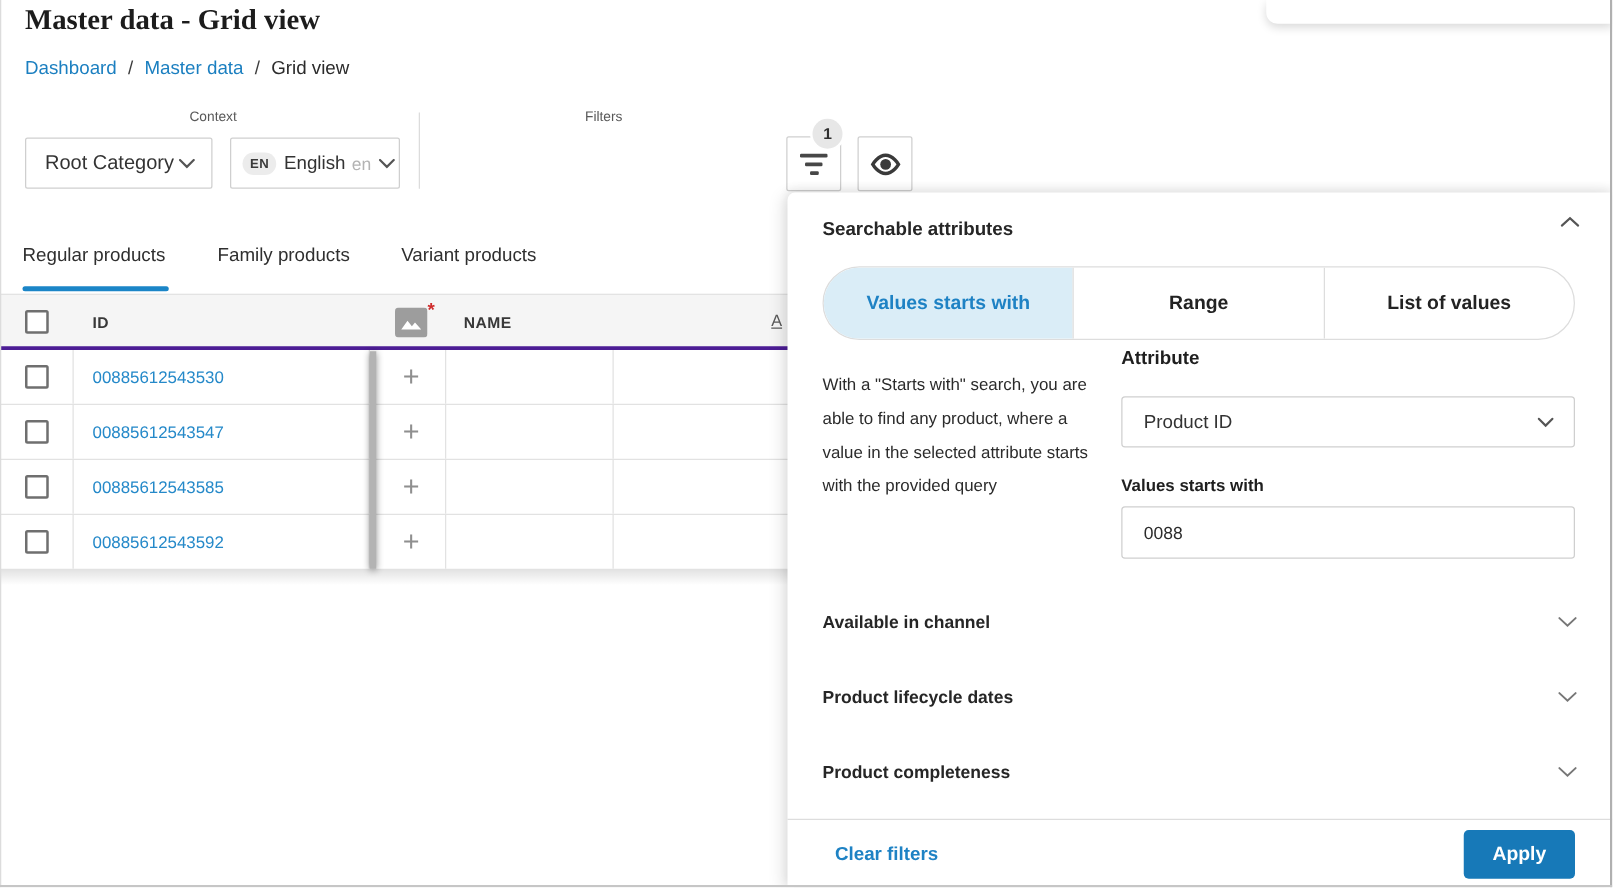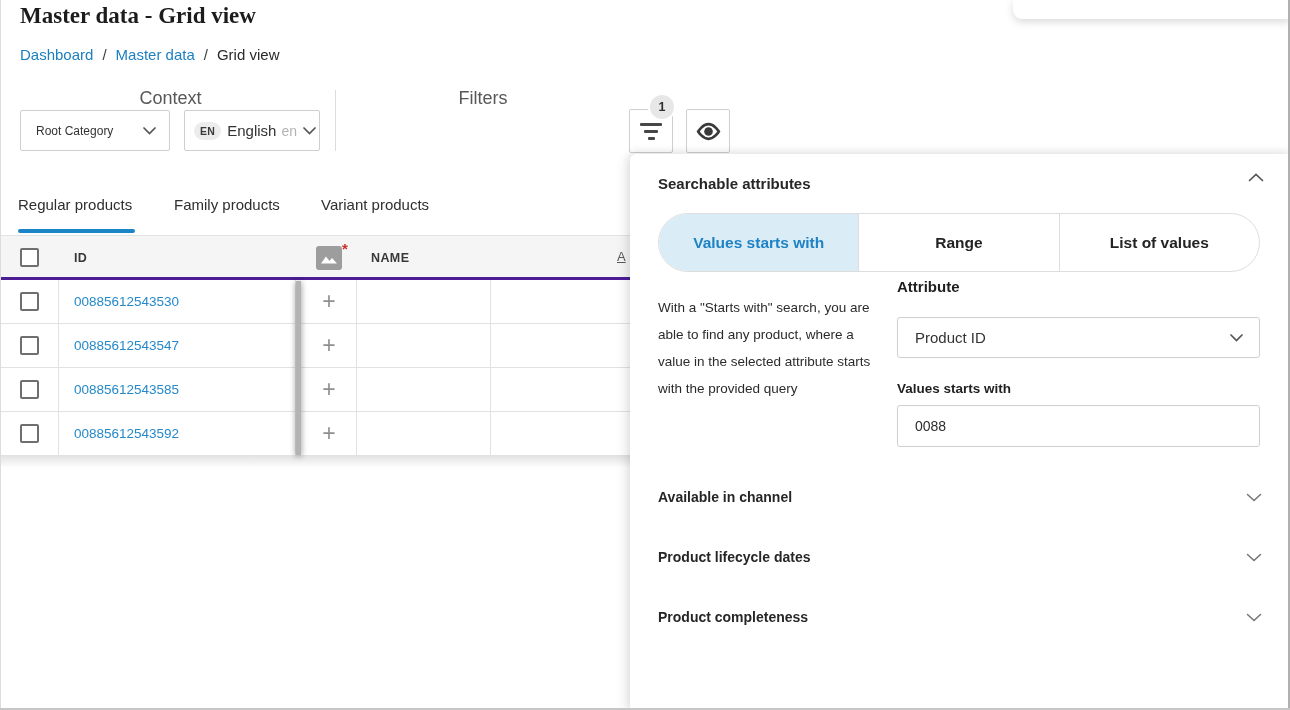--- a/index.html
+++ b/index.html
@@ -22,33 +22,33 @@
   }
 
   
   .page-title { left:20px; top:3px; font-family:"Liberation Serif", serif; font-size:23px; font-weight:600; color:#1c1c1c; }
   .breadcrumb { left:20px; top:46px; font-size:15px; display:flex; gap:9px; align-items:center; }
   .breadcrumb a { color:#1b7fc0; text-decoration:none; }
   .crumb-sep { color:#3c3c3c; }
   .crumb-current { color:#2b2b2b; }
 
   
-  .group-label { top:88px; text-align:center; font-size:18px; color:#585858; }
+  .group-label { top:88px; text-align:center; font-size:11px; color:#585858; }
   .gl-context { left:20px; width:301px; }
   .gl-filters { left:351px; width:264px; }
   .toolbar-divider { left:335px; top:90px; width:1px; height:61px; background:#dcdcdc; }
 
   .selectbox {
     top:110px; height:41px; background:#fff; border:1px solid #cfcfcf; border-radius:2px;
     display:flex; align-items:center; cursor:pointer;
   }
   .sb-category { left:20px; width:150px; padding:0 13px 0 15px; }
   .sb-locale   { left:184px; width:136px; padding:0 10px 0 9px; }
   .sb-search   { left:351px; width:264px; padding:0 14px 0 15px; }
-  .sb-label { flex:1; font-size:12px; color:#333; white-space:nowrap; overflow:hidden; }
+  .sb-label { flex:1; font-size:16px; color:#333; white-space:nowrap; overflow:hidden; }
   .sb-placeholder { flex:1; font-size:15px; color:#979797; white-space:nowrap; }
   .locale-badge {
     background:#ececec; color:#3a3a3a; font-size:10.5px; font-weight:bold;
     border-radius:9px; padding:3px 6px; margin-right:6px; letter-spacing:.3px;
   }
   .locale-name { font-size:15px; color:#333; margin-right:5px; }
   .locale-code { font-size:14px; color:#b3b3b3; margin-right:6px; }
   .chev { flex:none; }
 
   .icon-btn {
@@ -305,15 +305,19 @@
           <path d="M1.5 1.5 L8 7.5 L14.5 1.5" fill="none" stroke="#777" stroke-width="1.6" stroke-linecap="round"></path>
         </svg>
     </div>
     <div class="abs accordion acc-2">
       <span class="acc-label">Product lifecycle dates</span>
       <svg width="16" height="9" viewBox="0 0 16 9">
           <path d="M1.5 1.5 L8 7.5 L14.5 1.5" fill="none" stroke="#777" stroke-width="1.6" stroke-linecap="round"></path>
         </svg>
     </div>
 
+    <div class="abs panel-footer">
+      <a href="#" class="abs clear-link">Clear filters</a>
+      <button class="abs apply-btn">Apply</button>
+    </div>
   </section>
 
 </div>
 
 </body></html>

